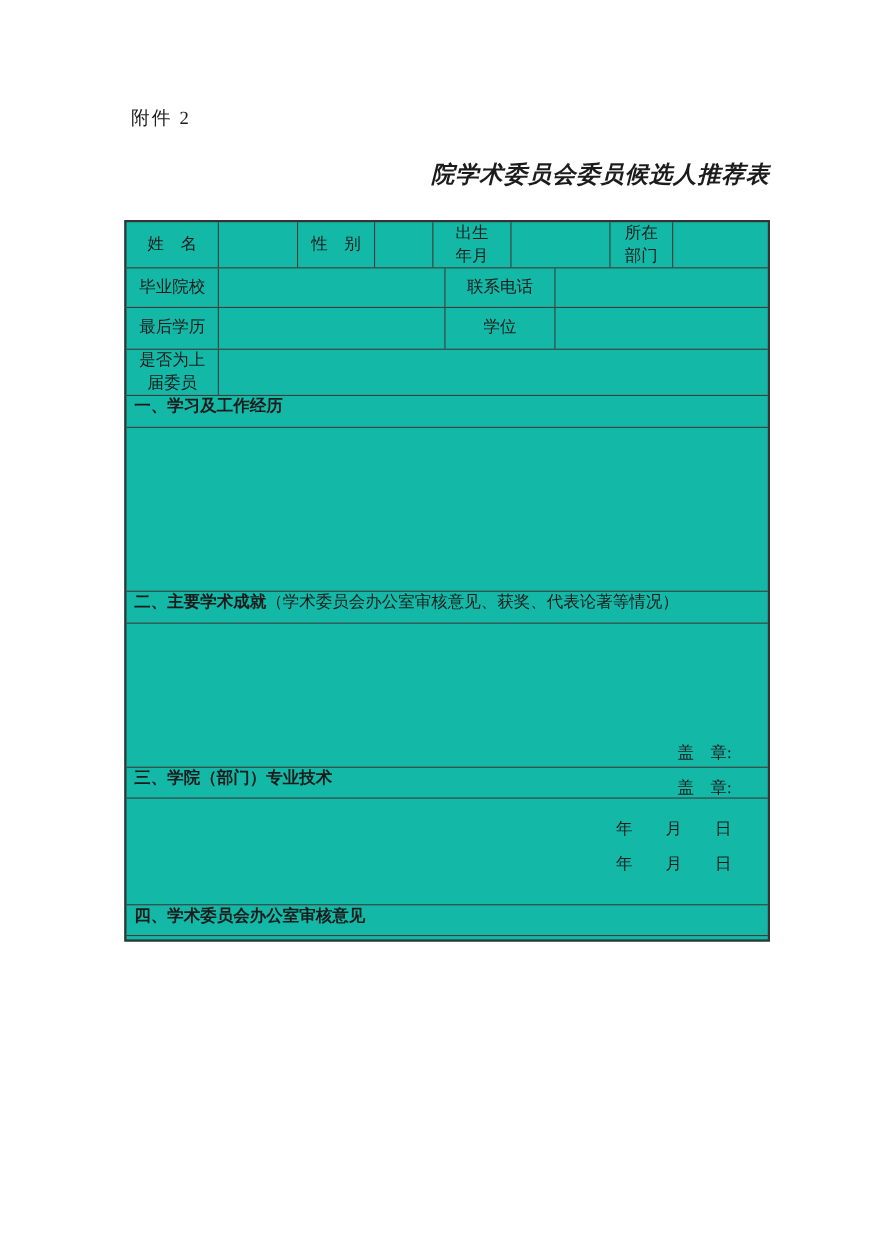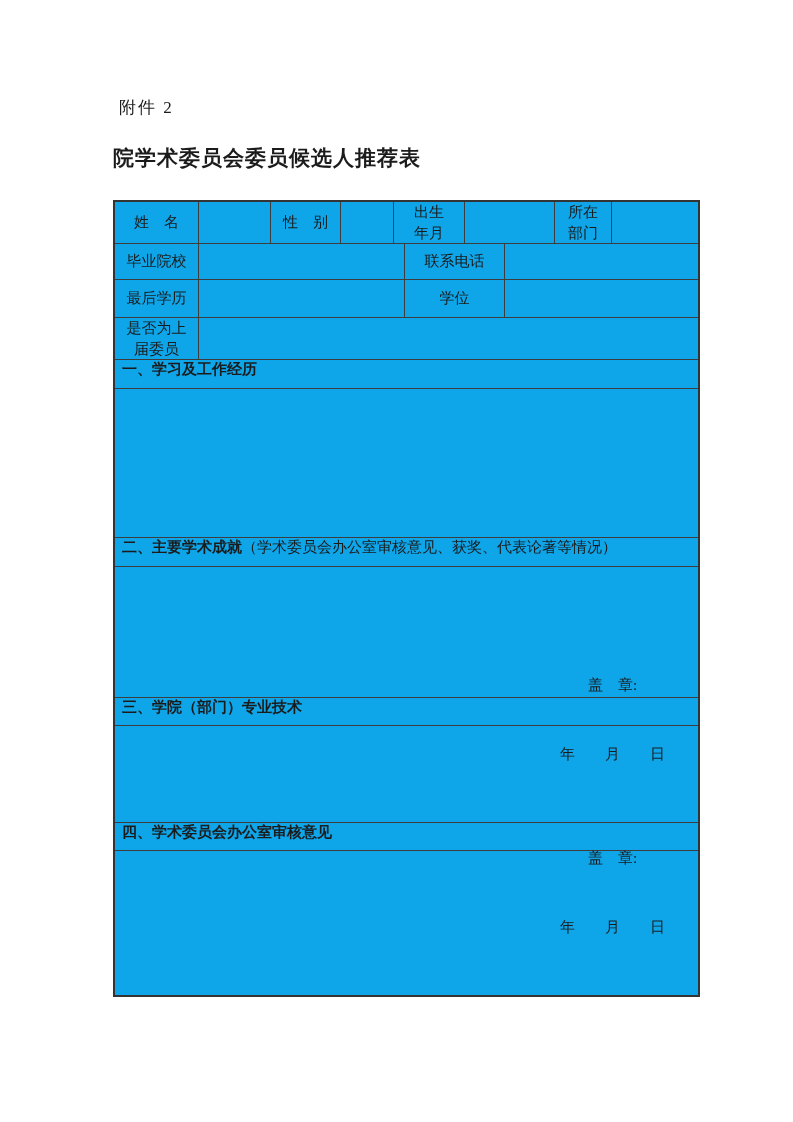--- a/index.html
+++ b/index.html
@@ -8,27 +8,28 @@
     width:793px; height:1122px; position:relative; overflow:hidden;
     font-family:"Liberation Serif","DejaVu Serif",serif;
     color:#1b1b1b;
   }
   .attachment {
     position:absolute; left:119px; top:96px;
     font-size:17px; letter-spacing:2px;
   }
   .doc-title {
     position:absolute; left:113px; top:144px; width:587px;
-    text-align:left; font-size:21px; font-weight:bold; letter-spacing:1px;
+    text-align:right; font-size:21px; font-weight:bold; letter-spacing:1px;
     font-family:"Liberation Sans","DejaVu Sans",sans-serif;
+    font-style:italic;
   }
   .form {
-    position:absolute; left:113px; top:200px; width:587px; height:797px;
+    position:absolute; left:113px; top:200px; width:587px; height:656px;
     border:2px solid #343434; display:flex; flex-direction:column;
-    background:#0ea5e9;
+    background:#14b8a6;
   }
   .row { display:flex; flex:0 0 auto; border-bottom:1px solid #3d3d3d; }
   .row.last { border-bottom:none; flex:1 1 auto; }
   .c { border-right:1px solid #3d3d3d; height:100%; flex:0 0 auto; }
   .c.end { border-right:none; flex:1 1 auto; }
   .lbl {
     display:flex; align-items:center; justify-content:center;
     text-align:center; font-size:15px; line-height:21px; white-space:pre-line;
   }
   .sech {
@@ -36,21 +37,21 @@
     border-bottom:1px solid #3d3d3d;
     font-family:"Liberation Sans","DejaVu Sans",sans-serif;
     font-weight:bold; font-size:15px; flex:0 0 auto; white-space:pre;
   }
   .sech .note {
     font-weight:normal; font-family:"Liberation Serif","DejaVu Serif",serif;
   }
   .secb { position:relative; border-bottom:1px solid #3d3d3d; flex:0 0 auto; }
   .stamp {
     position:absolute; right:33px; bottom:10px;
-    font-size:15px; line-height:23px; white-space:pre; text-align:center;
+    font-size:15px; line-height:23px; white-space:pre; text-align:right;
   }
 </style>
 </head>
 <body>
 
 <div class="attachment">附件 2</div>
 <div class="doc-title">院学术委员会委员候选人推荐表</div>
 
 <div class="form">
 

